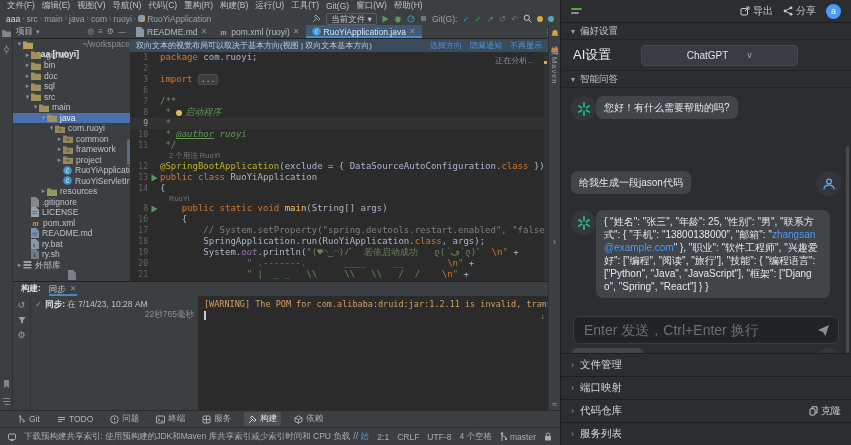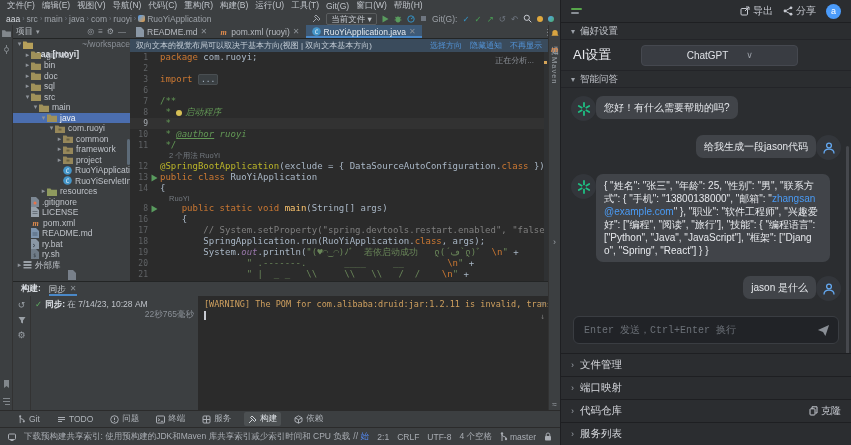--- a/index.html
+++ b/index.html
@@ -99,26 +99,26 @@
   .menu-logo{display:flex;flex-direction:column;gap:2px;}
   .menu-logo i{display:block;height:2px;border-radius:1px;}
   .sec-head{height:16px;flex:none;display:flex;align-items:center;gap:5px;padding:0 10px;font-size:9.5px;color:#c2c5cb;border-bottom:1px solid #232428;}
   .sec-head .ch{color:#9ba0a8;font-size:8px;}
   #ai-setting-row{height:30px;flex:none;display:flex;align-items:center;padding:0 12px;gap:12px;border-bottom:1px solid #232428;}
   #ai-setting-label{font-size:13px;color:#e8eaee;}
   #model-select{flex:1;max-width:155px;margin-left:18px;height:19px;background:#393c42;border:1px solid #45484f;border-radius:4px;display:flex;align-items:center;justify-content:center;gap:18px;font-size:10px;color:#dfe2e7;cursor:default;}
   #model-select .ch{color:#9ba0a8;font-size:9px;}
   #chat{flex:1;position:relative;padding:8px 10px 46px 10px;overflow:hidden;display:flex;flex-direction:column;gap:14px;}
   .msg{display:flex;align-items:flex-start;}
-  .msg.user{justify-content:flex-end;}
+  .msg.user{justify-content:space-between;margin-top:36px;}
   .av{width:25px;height:25px;border-radius:50%;background:#33363b;flex:none;display:flex;align-items:center;justify-content:center;}
   .bubble{background:#414449;border-radius:7px;padding:5px 8px;font-size:10px;line-height:13px;max-width:218px;color:#e6e8ec;word-break:break-all;}
   .bubble .lnk{color:#4a9bf5;}
   #chat-input-wrap{position:absolute;left:12px;right:12px;bottom:9px;height:28px;background:#212327;border:1px solid #3a3d42;border-radius:6px;display:flex;align-items:center;padding:0 8px;gap:6px;box-sizing:border-box;}
-  #chat-input{flex:1;background:transparent;border:none;outline:none;color:#d5d7dc;font-size:10px;font-family:Liberation Mono, monospace;}
+  #chat-input{flex:1;background:transparent;border:none;outline:none;color:#d5d7dc;font-size:14px;font-family:Liberation Sans, sans-serif;}
   #chat-input::placeholder{color:#6b7077;}
   #bottom-secs{flex:none;}
   .bsec{height:22px;display:flex;align-items:center;gap:6px;padding:0 10px;font-size:10.5px;color:#d5d7dc;border-top:1px solid #1e1f22;cursor:default;}
   .bsec .ch{color:#9ba0a8;font-size:9px;}
   .bsec .grow{flex:1;}
   .bsec .action{display:flex;gap:3px;align-items:center;font-size:10px;color:#c7cad1;}
   #ai-scroll{position:absolute;right:2px;top:58px;width:3px;height:280px;background:#46484d;border-radius:2px;}
 </style>
 </head>
 <body>

